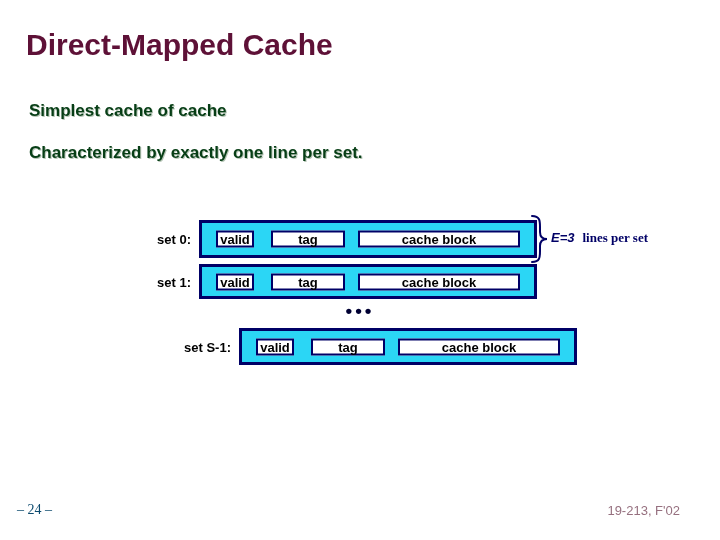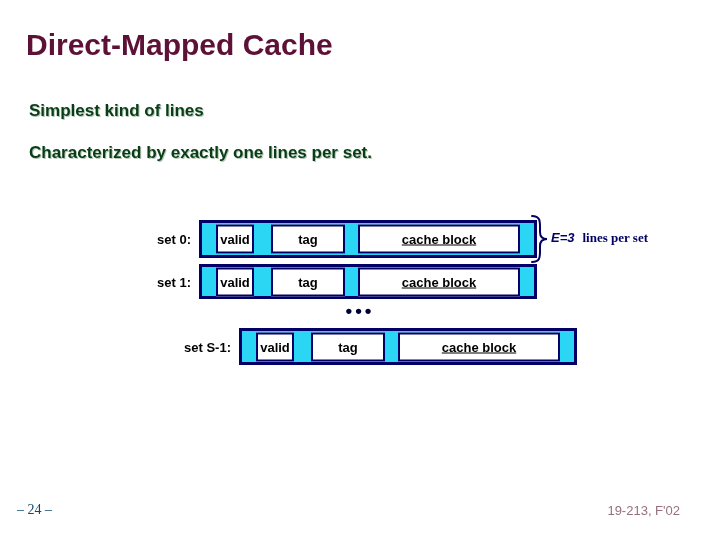--- a/index.html
+++ b/index.html
@@ -32,28 +32,28 @@
     top: 50%; transform: translateY(-50%);
     text-align: right; font-size: 13px; font-weight: bold; color: #000000;
     white-space: nowrap;
   }
   .linebox {
     position: absolute; left: 191px; width: 338px; top: 0; bottom: 0;
     background: #2BD6F5; border: 3px solid #000066; box-sizing: border-box;
   }
   .cell {
     position: absolute; top: 50%; transform: translateY(-50%);
-    height: 29px; background: #ffffff; border: 2px solid #000066;
+    height: 17px; background: #ffffff; border: 2px solid #000066;
     box-sizing: border-box; display: flex; align-items: center; justify-content: center;
     font-size: 13px; font-weight: bold; color: #000000; white-space: nowrap;
     overflow: visible;
   }
   .c-valid { left: 14px;  width: 38px; }
   .c-tag   { left: 69px;  width: 74px; }
-  .c-block { left: 156px; width: 162px; text-decoration: underline; }
+  .c-block { left: 156px; width: 162px; }
 
   .ellipsis {
     position: absolute; left: 330px; top: 300px; width: 60px;
     text-align: center; font-size: 19px; font-weight: bold;
     letter-spacing: 3px; color: #000033;
   }
   .brace { position: absolute; left: 528px; top: 213px; }
   .annotation {
     position: absolute; left: 551px; top: 230px;
     font-size: 13px; font-weight: bold; color: #000066; white-space: nowrap;
@@ -71,22 +71,22 @@
     font-size: 13px; color: #96707F; white-space: nowrap;
   }
 </style>
 </head>
 <body>
 
 <div class="slide">
 
   <div class="title">Direct-Mapped Cache</div>
 
-  <div class="bullet b0">Simplest kind of lines</div>
-  <div class="bullet b1">Characterized by exactly one lines per set.</div>
+  <div class="bullet b0">Simplest cache of cache</div>
+  <div class="bullet b1">Characterized by exactly one line per set.</div>
 
   <div>
 
     <div class="row r0">
       <div class="setlabel">set 0:</div>
       <div class="linebox">
         <div class="cell c-valid">valid</div>
         <div class="cell c-tag">tag</div>
         <div class="cell c-block">cache block</div>
       </div>

